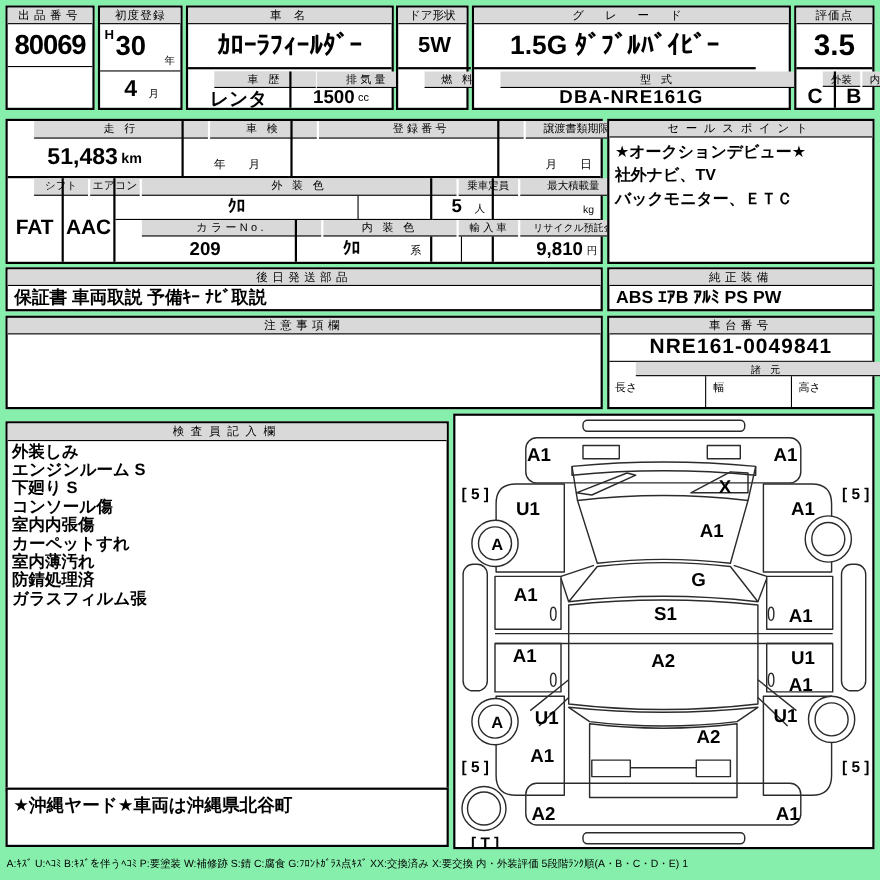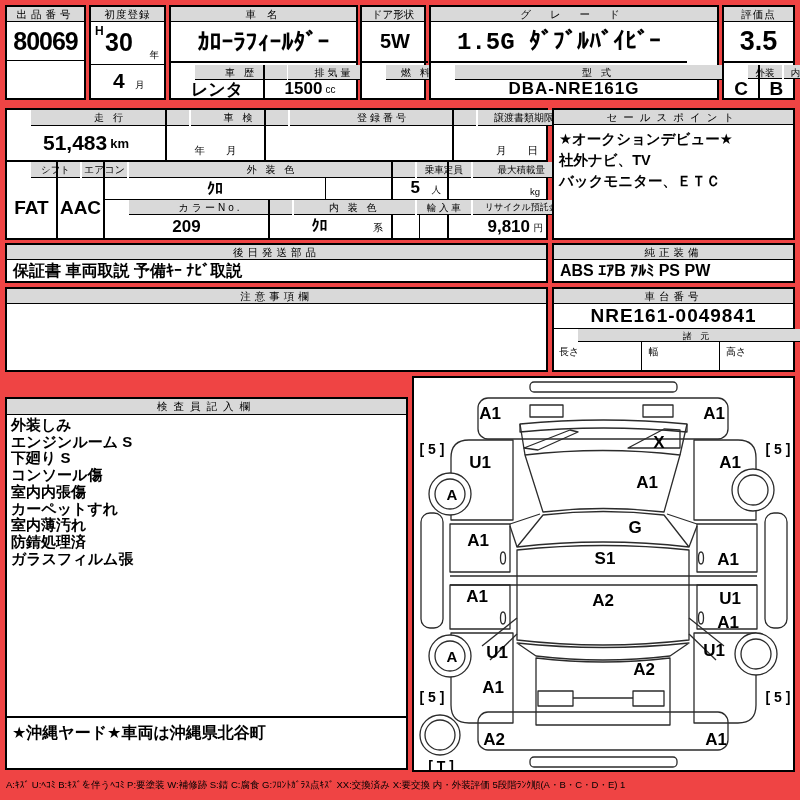--- a/index.html
+++ b/index.html
@@ -1,18 +1,18 @@
 <!DOCTYPE html>
 <html><head>
 <meta charset="utf-8">
 <style>
   * { margin:0; padding:0; box-sizing:border-box; }
   html,body { width:800px; height:800px; background:#fff; color:#000;
     font-family:"Liberation Sans","DejaVu Sans",sans-serif; }
-  .sheet { position:relative; width:800px; height:800px; background:#ef4444; overflow:hidden; }
+  .sheet { position:relative; width:800px; height:800px; background:#86efac; overflow:hidden; }
   .box { position:absolute; border:2px solid #000; background:#fff; }
   .hd { background:#d9d9d9; border-bottom:1.5px solid #000; text-align:center;
         font-size:10.5px; letter-spacing:4px; height:15px; line-height:14px;
         white-space:nowrap; overflow:hidden; }
   .cell { position:absolute; overflow:hidden; }
   .cellhd { position:absolute; background:#d9d9d9; border-bottom:1.5px solid #000;
         font-size:10px; letter-spacing:3px; text-align:center; line-height:15px;
         white-space:nowrap; overflow:hidden;margin-left:24px; }
   .b { font-weight:bold; }
   .ctr { display:flex; align-items:center; justify-content:center; }
@@ -62,21 +62,21 @@
 
   <div class="box" style="left:360px;top:5px;width:66px;height:95px;">
     <div class="hd" style="letter-spacing:0;">ドア形状</div>
     <div class="cell ctr b" style="left:0;top:15px;width:66px;height:41px;border-bottom:2px solid #000;font-size:20px;">5W</div>
     <div class="cellhd" style="left:0;top:58px;width:62px;height:15px;">燃 料</div>
     <div class="cell ctr b" style="left:0;top:73px;width:62px;height:18px;font-size:12px;margin-top:34px;">ｶﾞｿﾘﾝ</div>
   </div>
 
   <div class="box" style="left:429px;top:5px;width:290px;height:95px;">
     <div class="hd" style="letter-spacing:8px;">グ レ ー ド</div>
-    <div class="cell ctr b" style="left:0;top:15px;width:256px;height:41px;border-bottom:2px solid #000;font-size:24px;white-space:nowrap;font-family:Liberation Mono, monospace;">1.5G ﾀﾞﾌﾞﾙﾊﾞｲﾋﾞｰ</div>
+    <div class="cell ctr b" style="left:0;top:15px;width:256px;height:41px;border-bottom:2px solid #000;font-size:24px;white-space:nowrap;">1.5G ﾀﾞﾌﾞﾙﾊﾞｲﾋﾞｰ</div>
     <div class="cellhd" style="left:0;top:58px;width:286px;height:15px;">型 式</div>
     <div class="cell ctr b" style="left:0;top:73px;width:286px;height:18px;font-size:17px;letter-spacing:1px;">DBA-NRE161G</div>
   </div>
 
   <div class="box" style="left:722px;top:5px;width:73px;height:95px;">
     <div class="hd" style="letter-spacing:1px;">評価点</div>
     <div class="cell ctr b" style="left:0;top:15px;width:69px;height:41px;border-bottom:2px solid #000;font-size:27px;">3.5</div>
     <div class="cellhd" style="left:0;top:58px;width:34px;height:14px;font-size:9.5px;letter-spacing:0;">外装</div>
     <div class="cellhd" style="left:35.5px;top:58px;width:33.5px;height:14px;font-size:9.5px;letter-spacing:0;">内装</div>
     <div class="vline" style="left:34px;top:58px;width:1.5px;height:33px;"></div>
@@ -168,21 +168,21 @@
 
   <div class="box" style="left:552px;top:287px;width:243px;height:85px;">
     <div class="hd">車台番号</div>
     <div class="cell ctr b" style="left:0;top:15px;width:239px;height:25px;border-bottom:1.5px solid #000;font-size:19px;letter-spacing:1px;">NRE161-0049841</div>
     <div class="cellhd" style="left:0;top:40px;width:239px;height:13px;font-size:9px;">諸 元</div>
     <div class="cell" style="left:0;top:53px;width:88px;height:28px;border-right:1.5px solid #000;font-size:10px;padding:3px 0 0 5px;">長さ</div>
     <div class="cell" style="left:89.5px;top:53px;width:76px;height:28px;border-right:1.5px solid #000;font-size:10px;padding:3px 0 0 5px;">幅</div>
     <div class="cell" style="left:167px;top:53px;width:72px;height:28px;font-size:10px;padding:3px 0 0 5px;">高さ</div>
   </div>
 
-  <div class="box" style="left:5px;top:397px;width:403px;height:337px;">
+  <div class="box" style="left:5px;top:383px;width:403px;height:337px;">
     <div class="hd" style="height:16px;line-height:15px;letter-spacing:6px;">検査員記入欄</div>
     <div style="padding:2px 0 0 4px;">
       <div class="b" style="font-size:15px;line-height:16.7px;">外装しみ</div>
       <div class="b" style="font-size:15px;line-height:16.7px;">エンジンルーム S</div>
       <div class="b" style="font-size:15px;line-height:16.7px;">下廻り S</div>
       <div class="b" style="font-size:15px;line-height:16.7px;">コンソール傷</div>
       <div class="b" style="font-size:15px;line-height:16.7px;">室内内張傷</div>
       <div class="b" style="font-size:15px;line-height:16.7px;">カーペットすれ</div>
       <div class="b" style="font-size:15px;line-height:16.7px;">室内薄汚れ</div>
       <div class="b" style="font-size:15px;line-height:16.7px;">防錆処理済</div>

